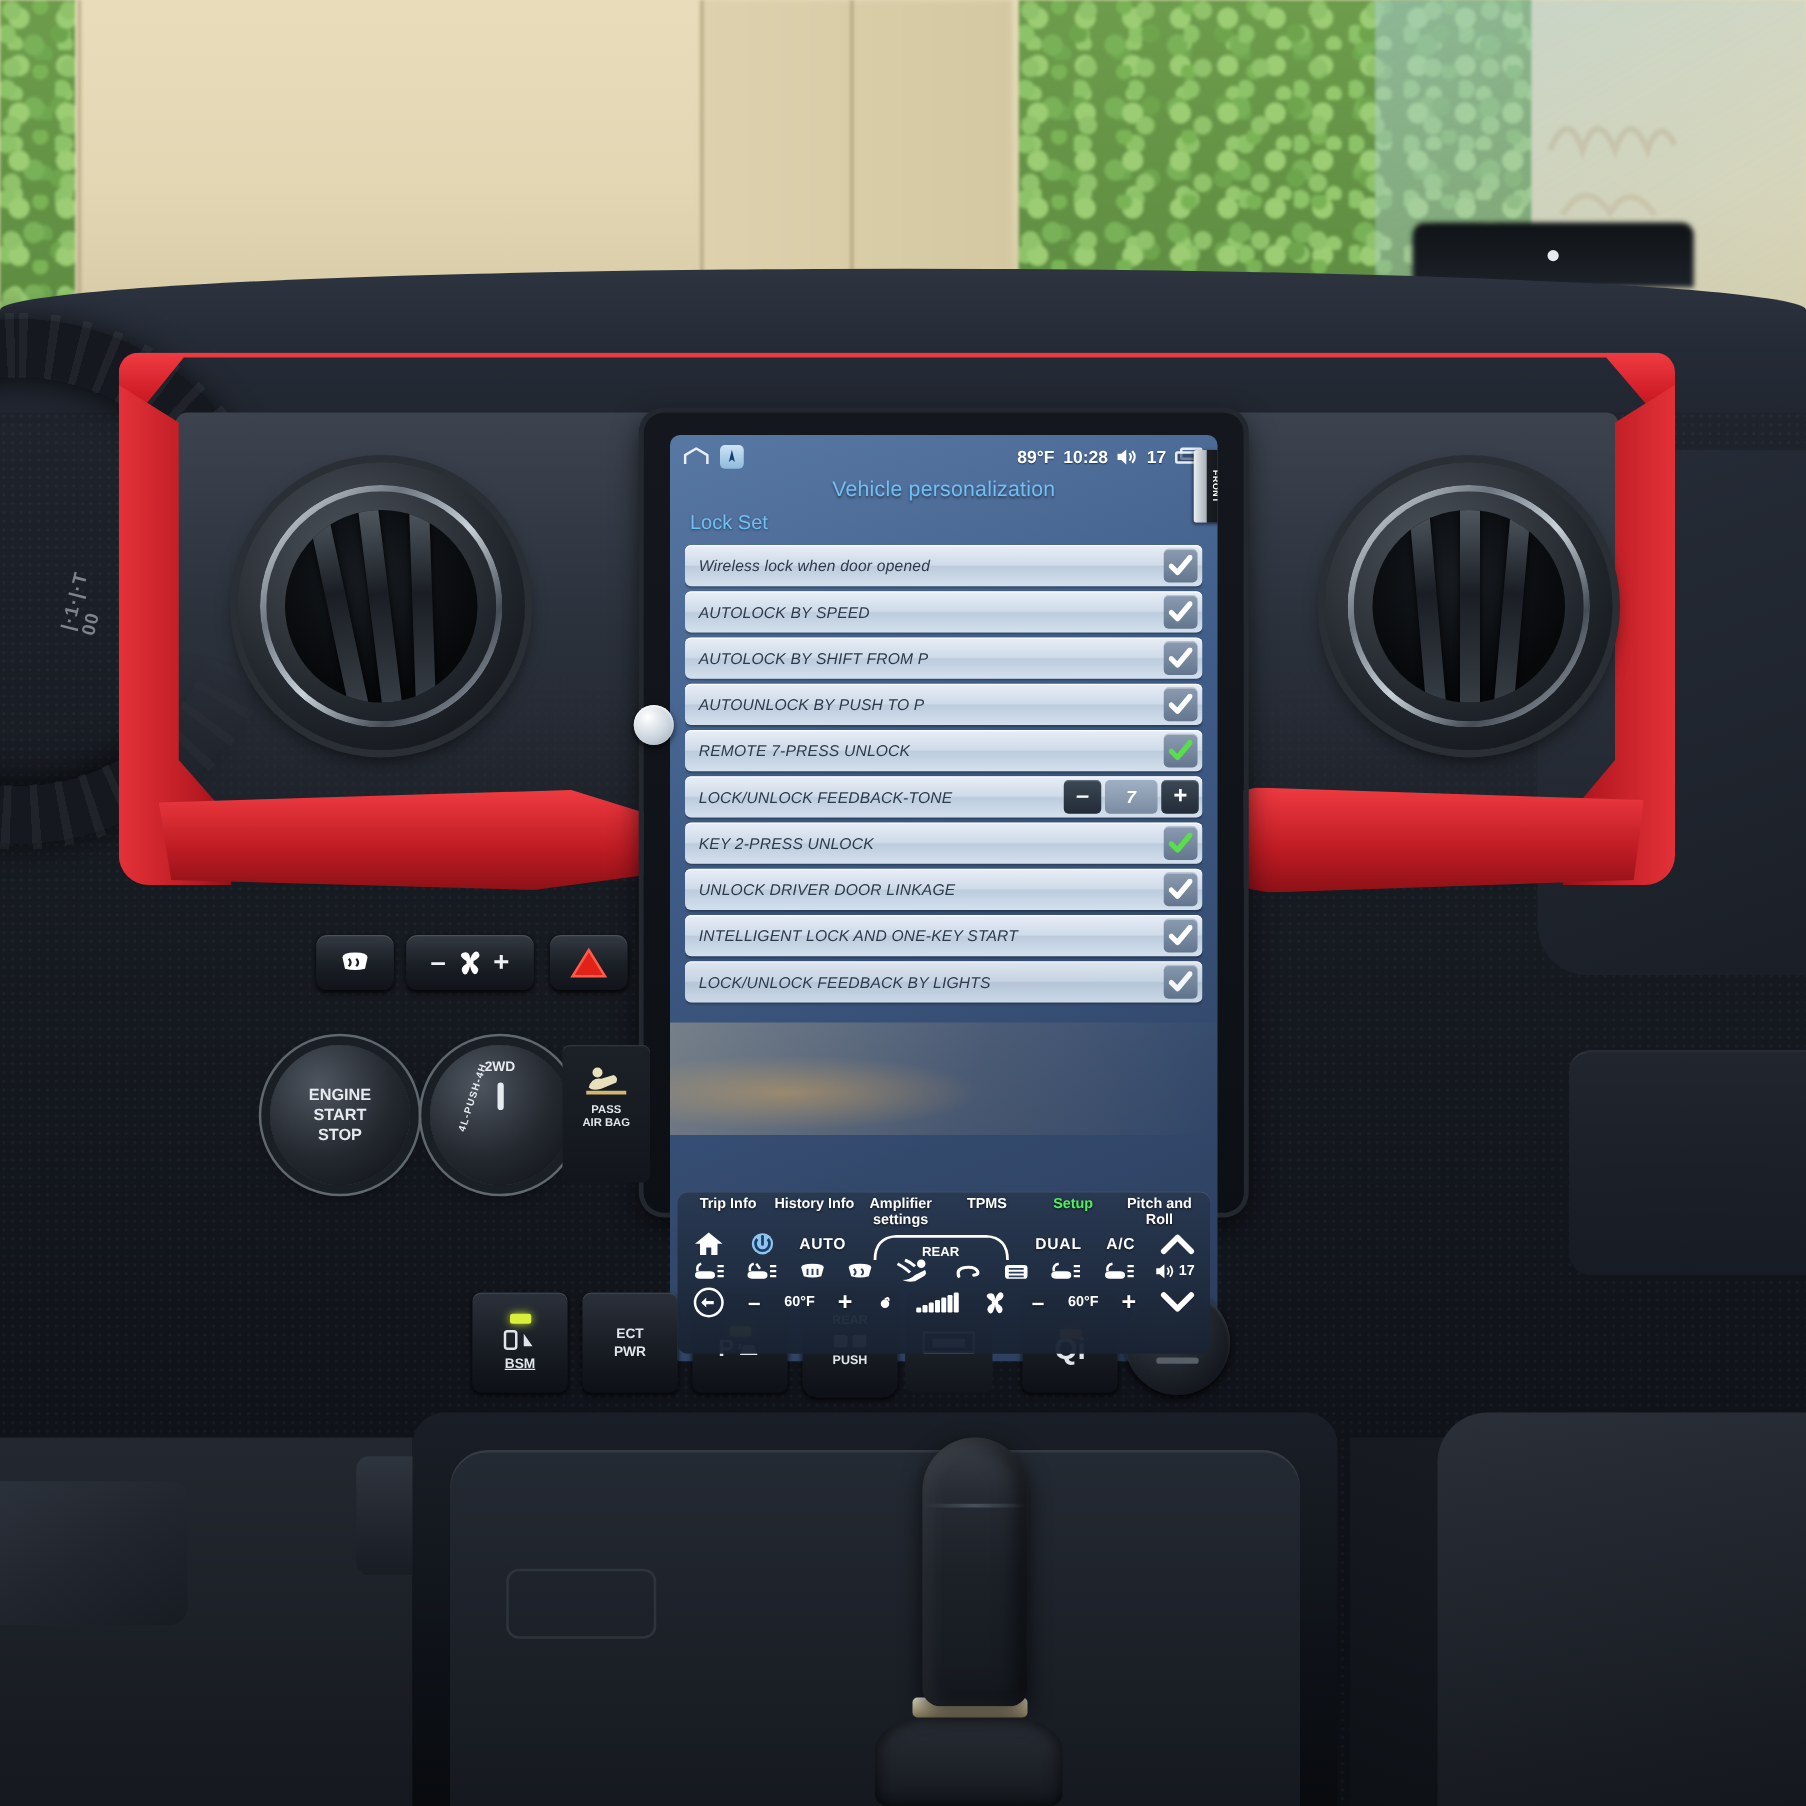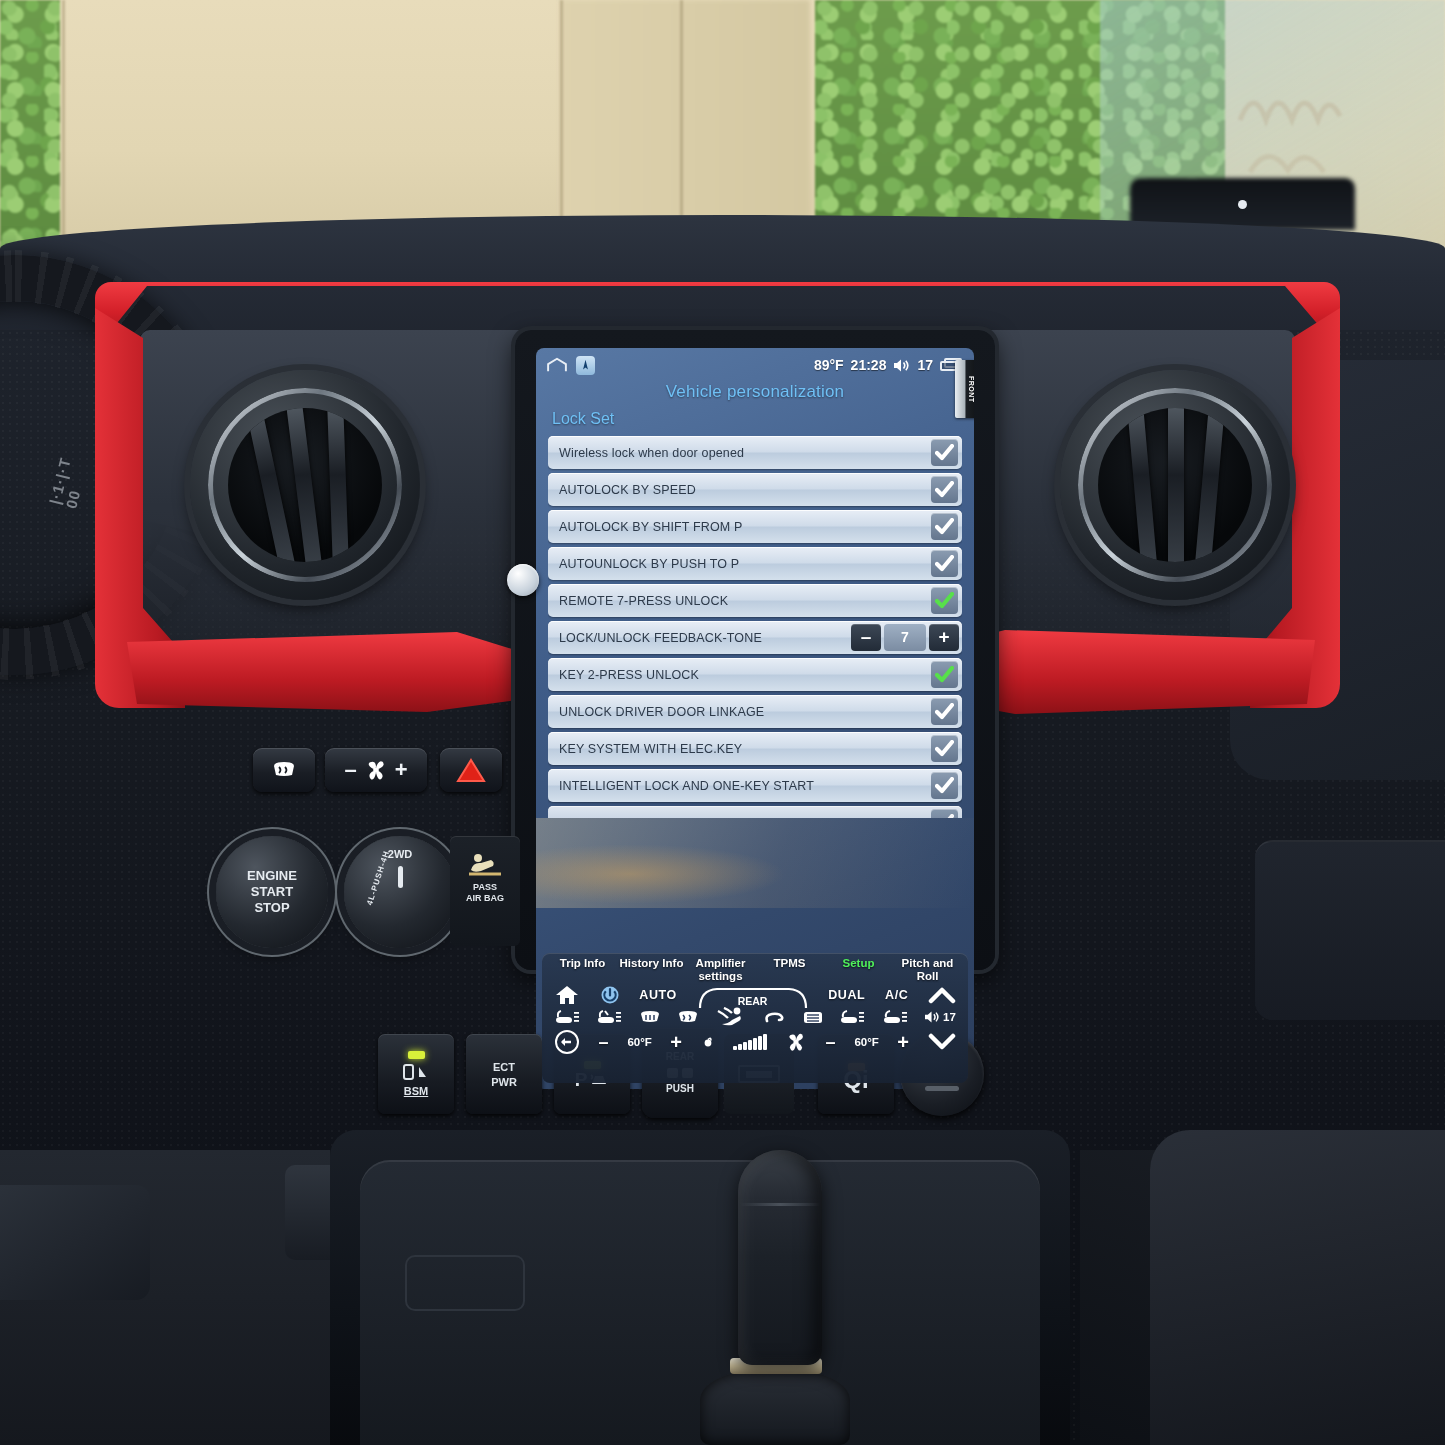--- a/index.html
+++ b/index.html
@@ -208,21 +208,21 @@
   .page-title {
     position:absolute; left:0; top:34px; width:438px; text-align:center;
     color:#6fc0f5; font-size:17px; letter-spacing:.2px; z-index:20;
     text-shadow:0 1px 2px rgba(0,0,0,.45);
   }
   .section-title {
     position:absolute; left:16px; top:62px; color:#6fc0f5; font-size:16px; z-index:20;
     text-shadow:0 1px 2px rgba(0,0,0,.45);
   }
 
-  .list { position:absolute; left:12px; top:88px; width:414px; height:382px; overflow:hidden; z-index:15; }
+  .list { position:absolute; left:12px; top:88px; width:414px; height:382px; overflow:hidden; z-index:15;font-style:italic; }
   .row {
     height:33px; margin-bottom:4px; border-radius:5px;
     background:linear-gradient(180deg,#e8eef6 0%,#cfdbe9 48%,#bcccde 52%,#d4e0ec 100%);
     display:flex; align-items:center; padding-left:11px;
     box-shadow:0 1px 2px rgba(0,0,0,.35), inset 0 1px 0 rgba(255,255,255,.85);
     position:relative;
   }
   .row-label { color:#2d3a4a; font-size:12.5px; letter-spacing:.15px; white-space:nowrap; }
   .row-aux { margin-left:auto; margin-right:8px; color:#4a5868; font-size:12.5px; }
   .chk {
@@ -469,21 +469,21 @@
       <svg class="home-outline" viewBox="0 0 24 18">
         <path d="M2 16 V8 L12 2 L22 8 V16" fill="none" stroke="#e8eef5" stroke-width="2.2" stroke-linejoin="round"></path>
       </svg>
       <div class="nav-badge">
         <svg viewBox="0 0 16 16" width="13" height="13">
           <path d="M8 1 L11 13 L8 10.5 L5 13 Z" fill="#13406e"></path>
         </svg>
       </div>
       <div class="sb-right">
         <span>89°F</span>
-        <span>21:28</span>
+        <span>10:28</span>
         <svg width="17" height="15" viewBox="0 0 17 15">
           <path d="M1 5 H4 L8 1.5 V13.5 L4 10 H1 Z" fill="#fff"></path>
           <path d="M10.5 4.5 q2.5 3 0 6" stroke="#fff" stroke-width="1.6" fill="none"></path>
           <path d="M12.8 2.8 q4 4.7 0 9.4" stroke="#fff" stroke-width="1.6" fill="none"></path>
         </svg>
         <span>17</span>
         <div class="recents">
           <span class="r1"></span>
             <span class="r2"></span>
         </div>
@@ -545,29 +545,20 @@
         <div class="row">
           <span class="row-label">KEY 2-PRESS UNLOCK</span>
           <span class="chk">
             <svg width="19" height="17" viewBox="0 0 19 17">
               <path d="M2 9 L7 14 L17 2" stroke="#57e04a" stroke-width="4.2" fill="none" stroke-linecap="round" stroke-linejoin="round"></path>
             </svg>
           </span>
         </div>
         <div class="row">
           <span class="row-label">UNLOCK DRIVER DOOR LINKAGE</span>
-          <span class="chk">
-            <svg width="19" height="17" viewBox="0 0 19 17">
-              <path d="M2 9 L7 14 L17 2" stroke="#ffffff" stroke-width="4.2" fill="none" stroke-linecap="round" stroke-linejoin="round"></path>
-            </svg>
-          </span>
-        </div>
-        <div class="row">
-          <span class="row-label">KEY SYSTEM WITH ELEC.KEY</span>
-          <span class="row-aux">All</span>
           <span class="chk">
             <svg width="19" height="17" viewBox="0 0 19 17">
               <path d="M2 9 L7 14 L17 2" stroke="#ffffff" stroke-width="4.2" fill="none" stroke-linecap="round" stroke-linejoin="round"></path>
             </svg>
           </span>
         </div>
         <div class="row">
           <span class="row-label">INTELLIGENT LOCK AND ONE-KEY START</span>
           <span class="chk">
             <svg width="19" height="17" viewBox="0 0 19 17">

